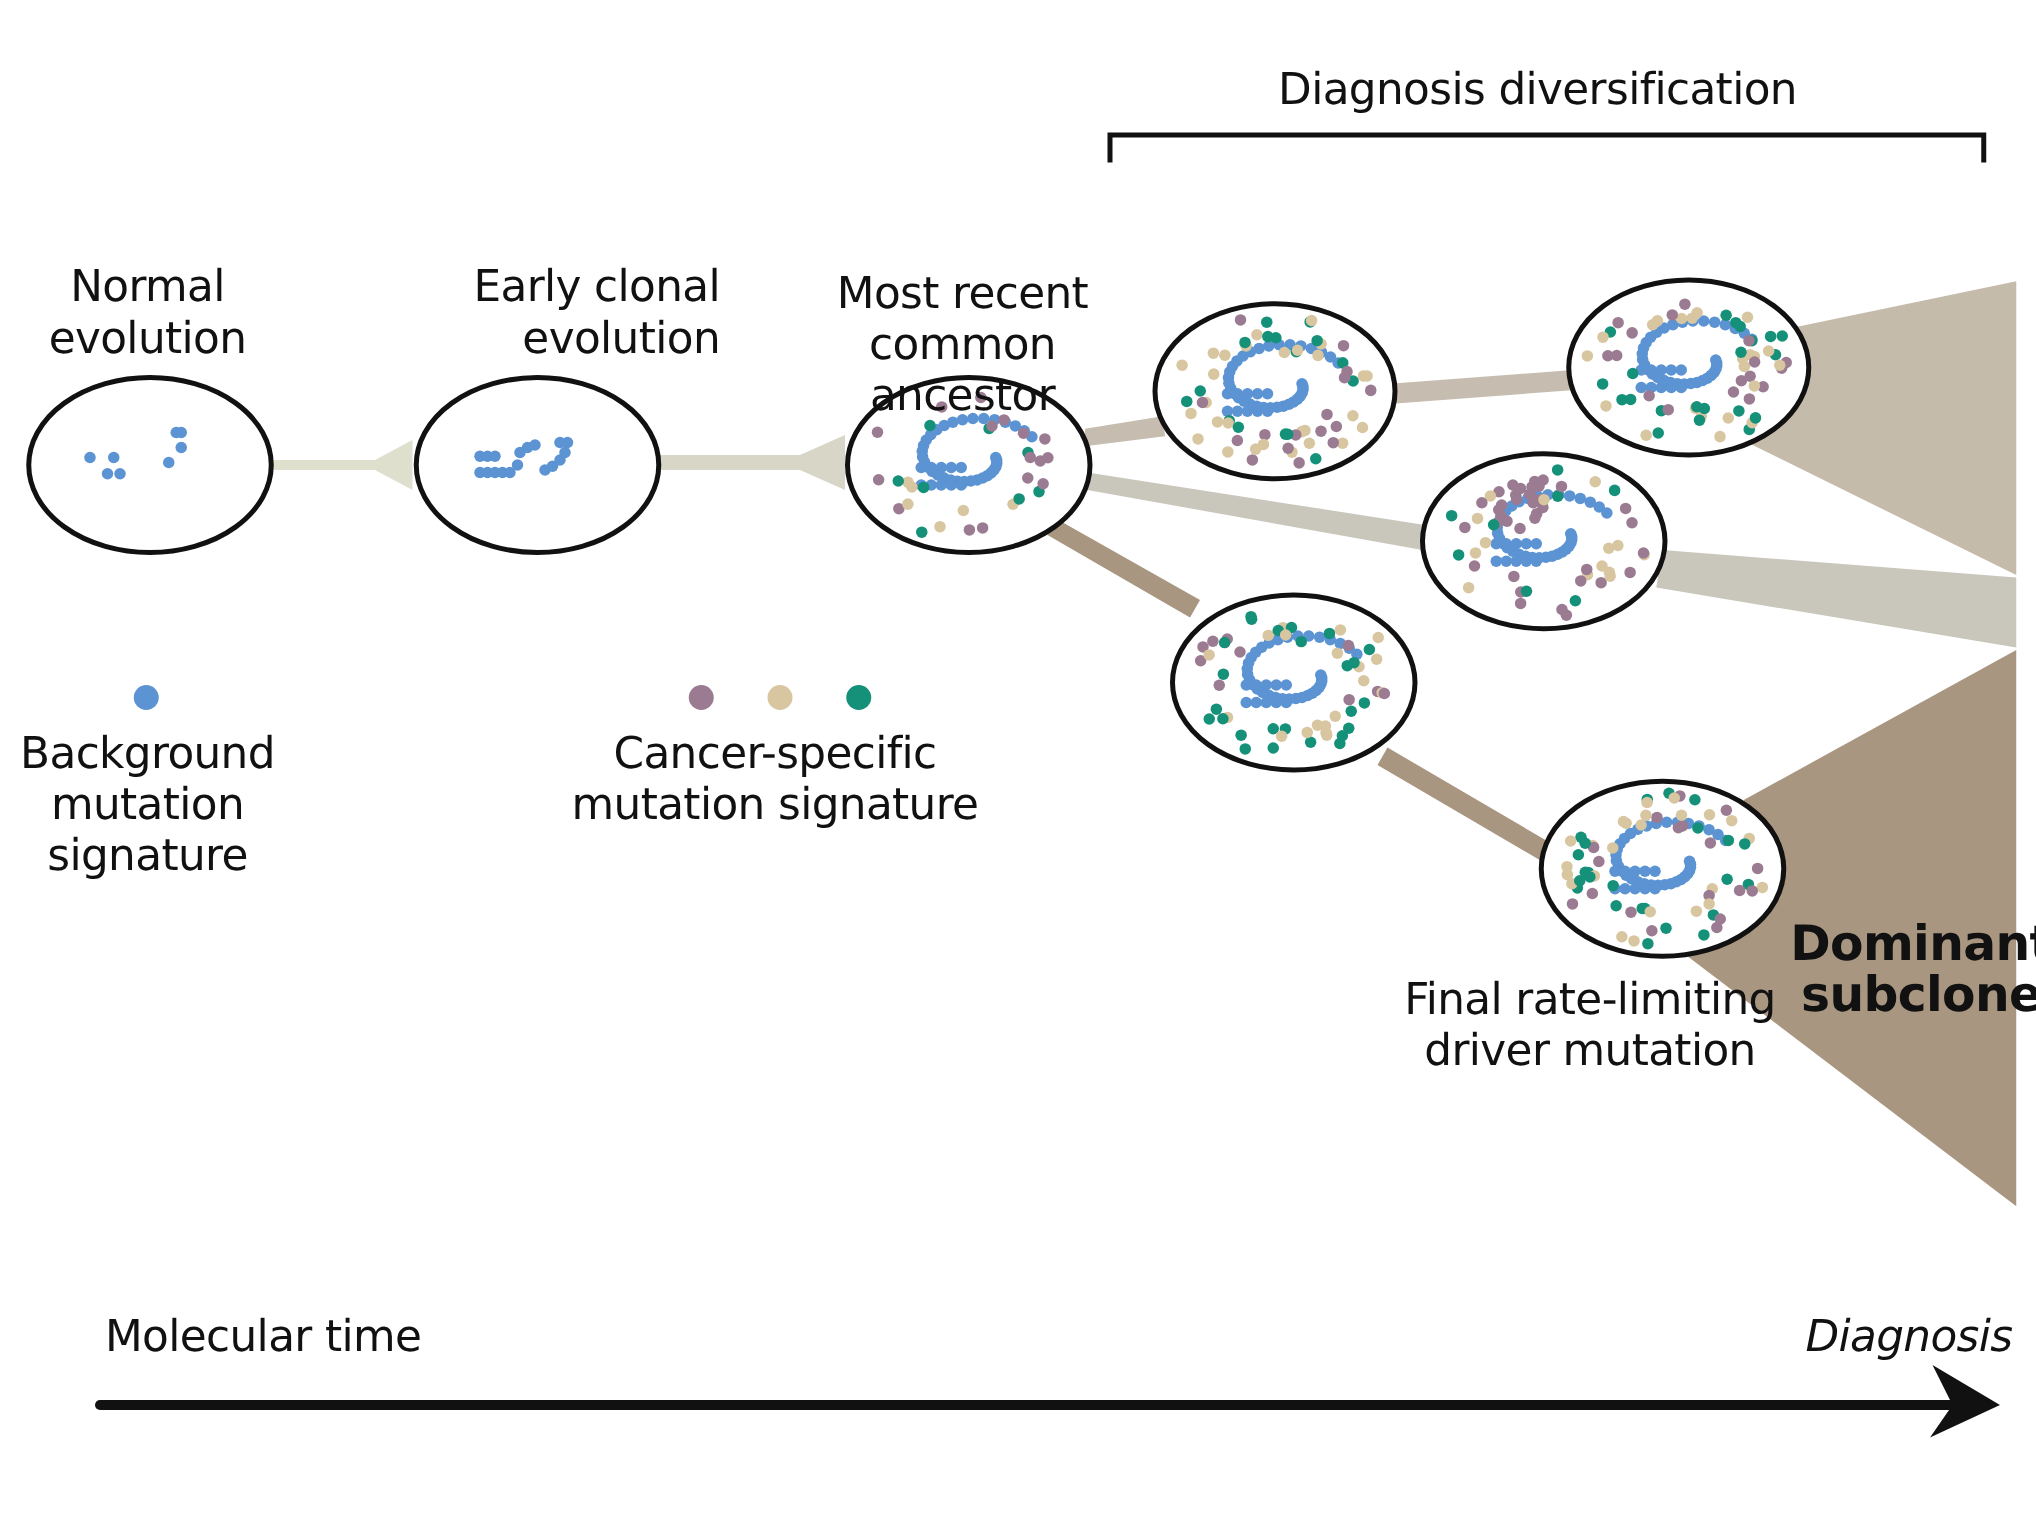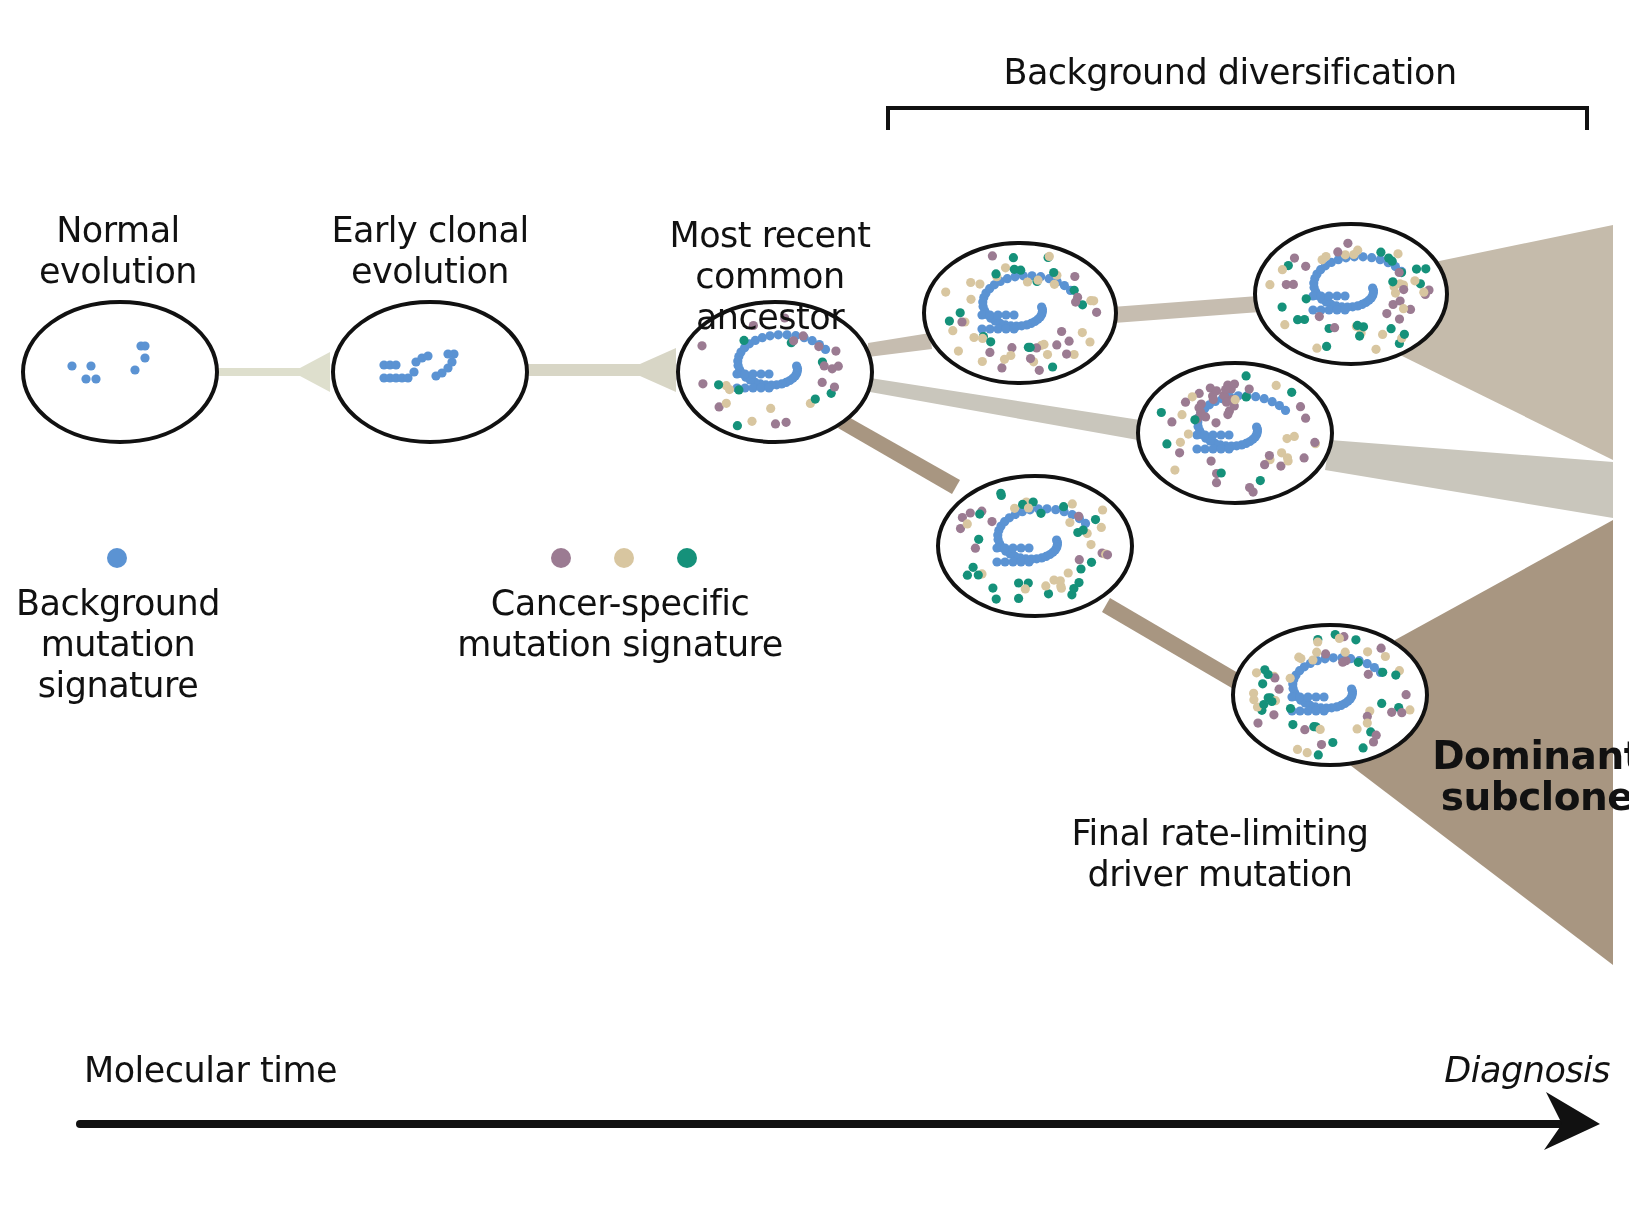--- a/index.html
+++ b/index.html
@@ -690,35 +690,35 @@
 
   <circle id="leg-bg" cx="117" cy="558" r="10" fill="#5b93d3"></circle>
   <circle id="leg-c0" cx="561" cy="558" r="10" fill="#9b7b92"></circle>
   <circle id="leg-c1" cx="624" cy="558" r="10" fill="#d8c6a0"></circle>
   <circle id="leg-c2" cx="687" cy="558" r="10" fill="#15917a"></circle>
 
   <line x1="80" y1="1124" x2="1560" y2="1124" stroke="#111" stroke-width="8" stroke-linecap="round"></line>
   <path d="M1546,1092 L1600,1124 L1544,1150 L1562,1124 Z" fill="#111"></path>
 </svg>
 
-<div class="lbl" style="left:980px; top:52px; width:500px;">Background diversification</div>
+<div class="lbl" style="left:980px; top:52px; width:500px;">Diagnosis diversification</div>
 
 <div class="lbl" style="left:0px; top:210px; width:236px;">Normal
 evolution</div>
-<div class="lbl" style="left:300px; top:210px; width:260px;">Early clonal
+<div class="lbl" style="left:316px; top:210px; width:260px;text-align:right;">Early clonal
 evolution</div>
 <div class="lbl" style="left:640px; top:170px; width:260px;margin-top:45px;">Most recent
 common
 ancestor</div>
 
 <div class="lbl" style="left:0px; top:583px; width:236px;text-align:center;">Background
 mutation
 signature</div>
 <div class="lbl" style="left:430px; top:583px; width:380px;">Cancer-specific
 mutation signature</div>
 
-<div class="lbl" style="left:1050px; top:780px; width:340px;margin-top:33px;">Final rate-limiting
+<div class="lbl" style="left:1102px; top:780px; width:340px;">Final rate-limiting
 driver mutation</div>
 <div class="lbl lbl-bold" style="left:1432px; top:735px; width:210px; font-size:39px;">Dominant
 subclone</div>
 
 <div class="lbl" style="left:84px; top:1050px; text-align:left;">Molecular time</div>
 <div class="lbl" style="left:1430px; top:1050px; width:180px; text-align:right;font-style:italic;">Diagnosis</div>
 
 </body></html>

